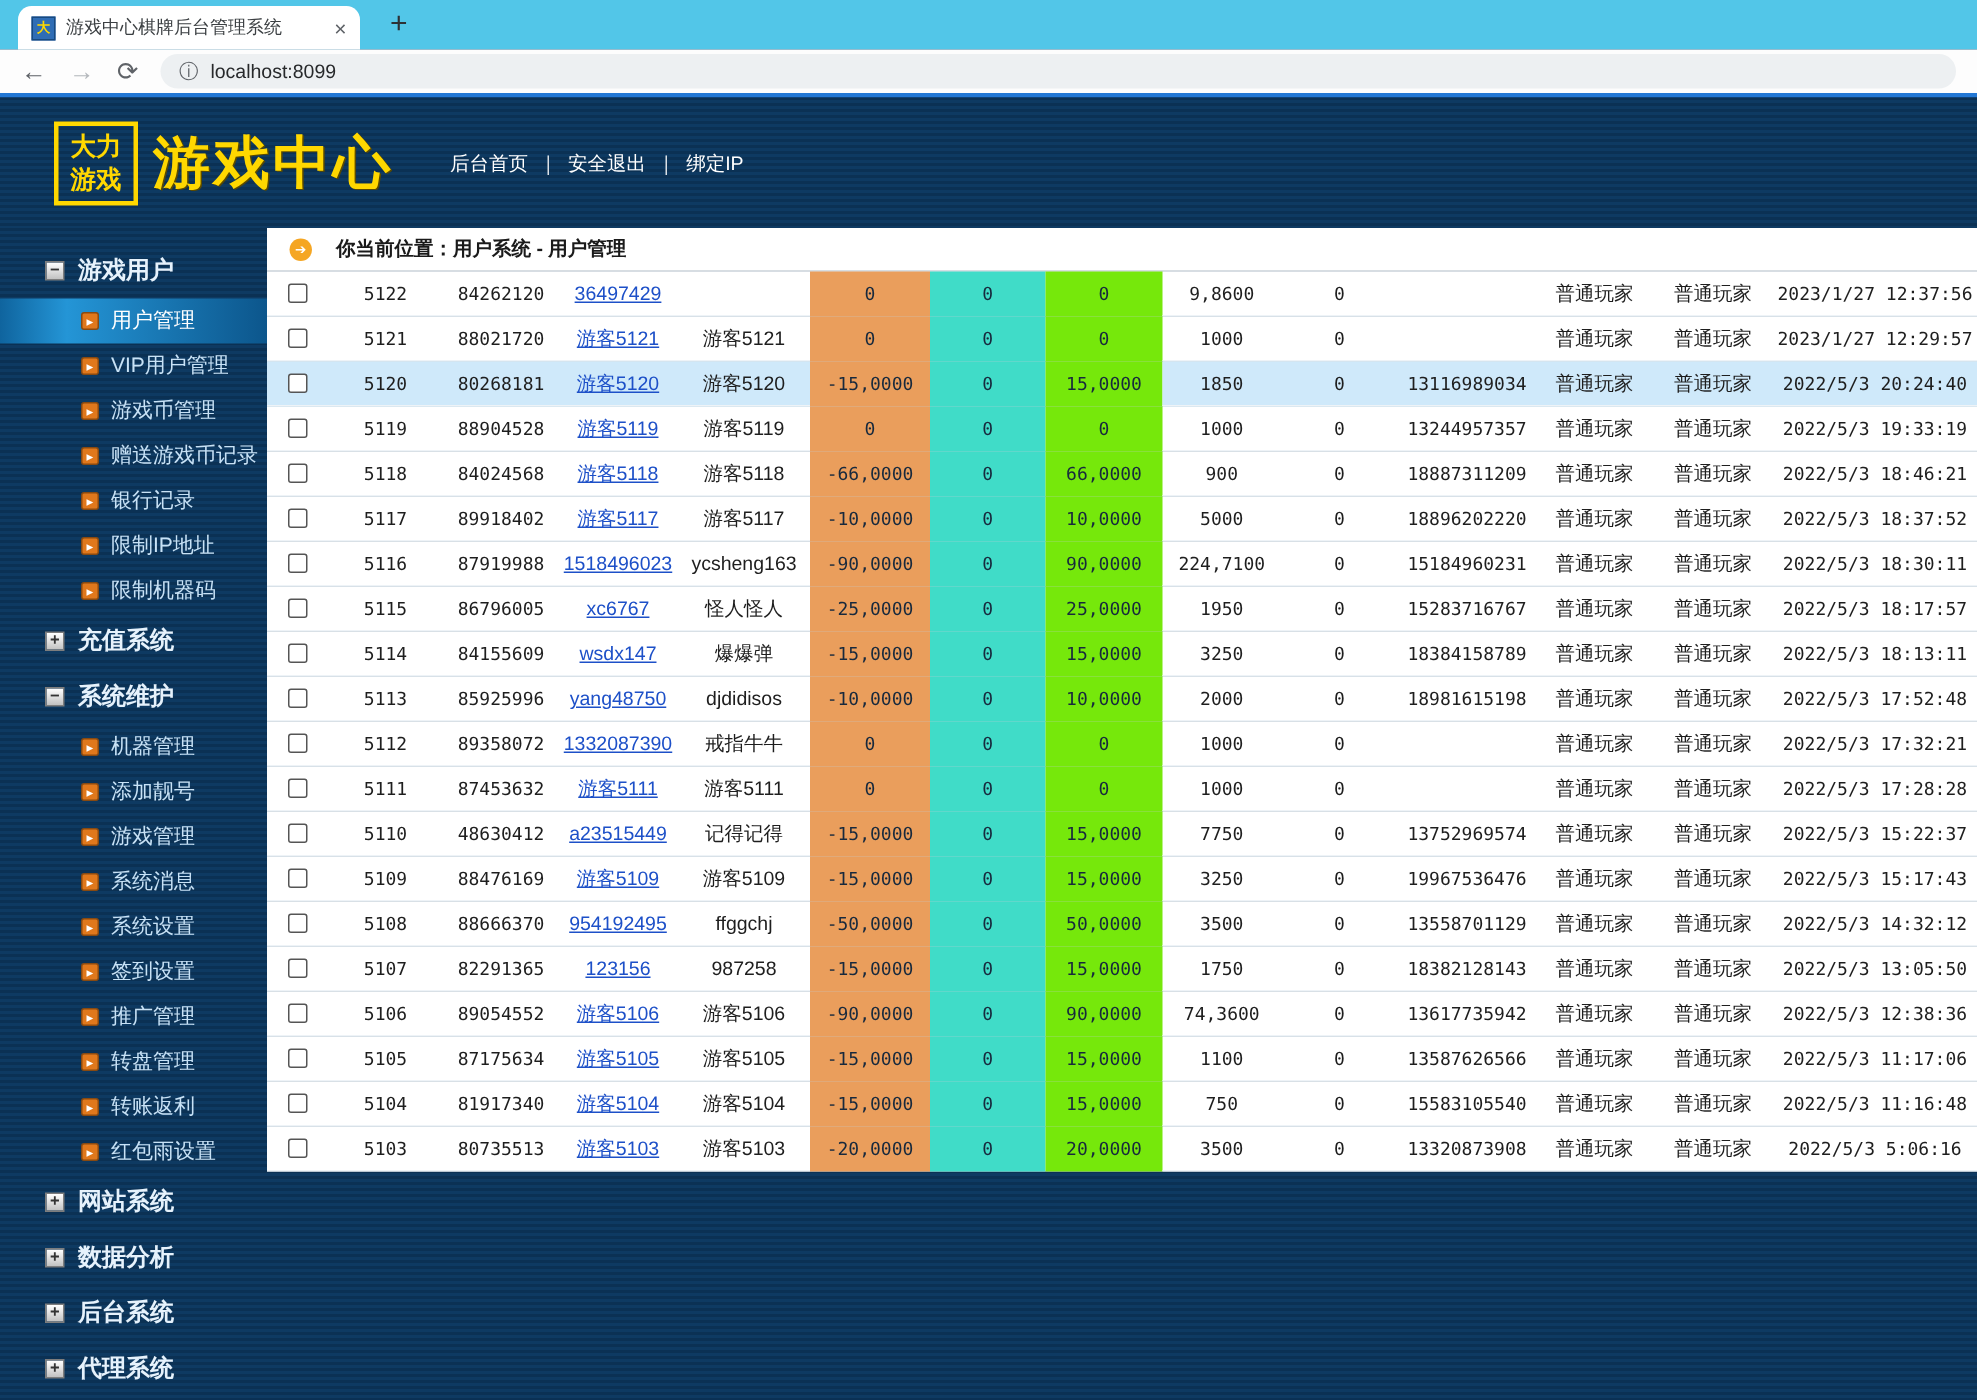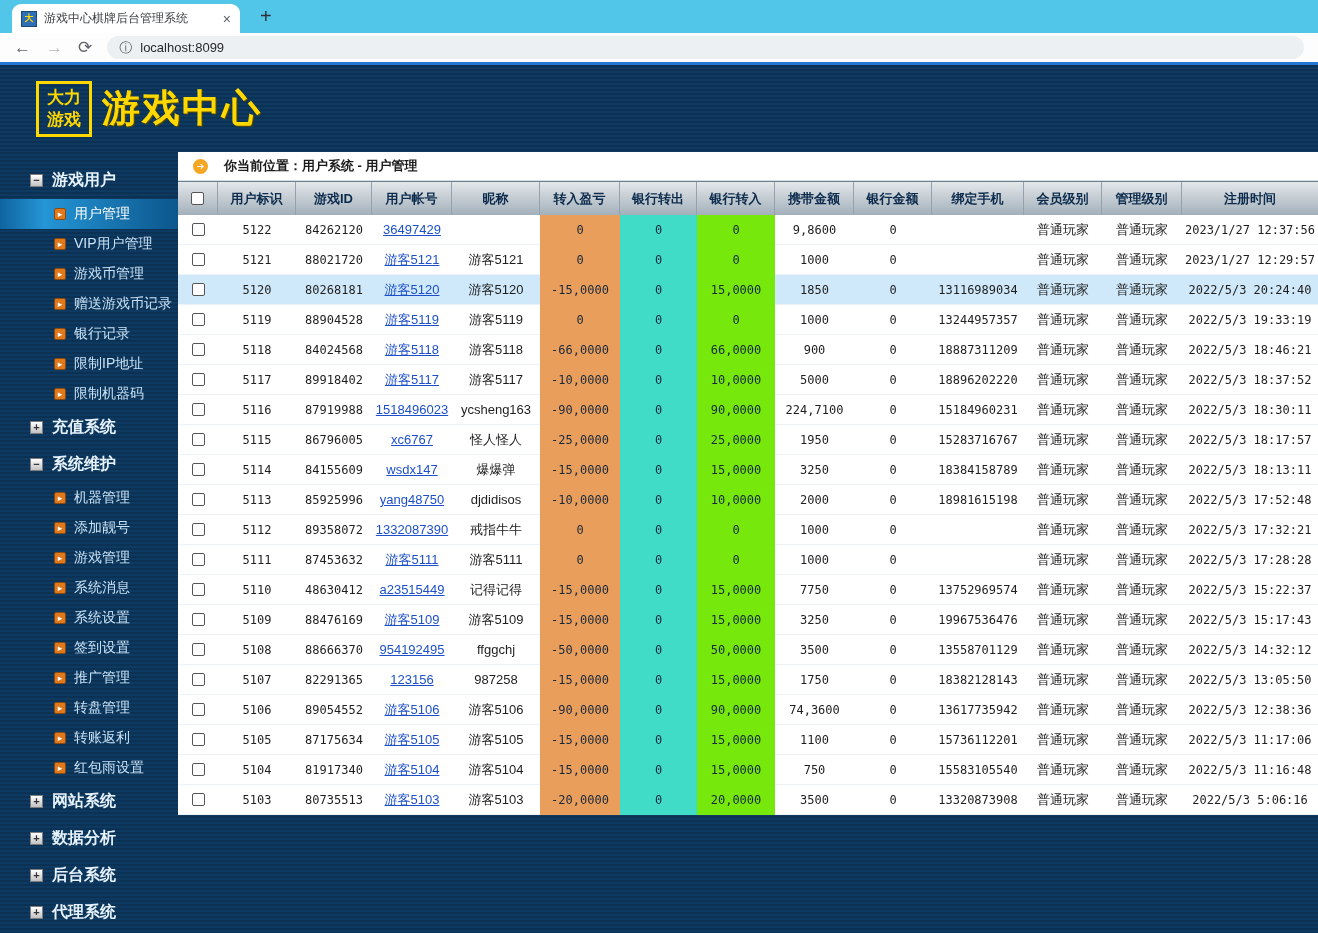--- a/index.html
+++ b/index.html
@@ -104,20 +104,23 @@
 
   <div class="topline"></div>
 
   <div class="site-header striped">
     <div class="logo-box">
       <span>大力</span>
       <span>游戏</span>
     </div>
     <div class="site-title">游戏中心</div>
     <div class="header-info">
+      <div class="header-links">
+        <span class="hlink">后台首页</span><span class="hsep">｜</span><span class="hlink">安全退出</span><span class="hsep">｜</span><span class="hlink">绑定IP</span>
+      </div>
     </div>
   </div>
 
   <div class="main striped">
     <aside class="sidebar">
         <div class="side-section">
           <span class="expand-icon">−</span>
           <span>游戏用户</span>
         </div>
         <div class="side-item active">
@@ -215,38 +218,20 @@
       </aside>
 
     <section class="content">
       <div class="breadcrumb">
         <span class="bc-icon">➔</span>
         <span class="bc-text">你当前位置：用户系统 - 用户管理</span>
       </div>
 
 
 
-      <div class="thead">
-          <div class="th" style="width: 40px;">
-            <div class="checkbox"></div>
-          </div>
-          <div class="th" style="width: 78px;">用户标识</div>
-          <div class="th" style="width: 76px;">游戏ID</div>
-          <div class="th" style="width: 80px;">用户帐号</div>
-          <div class="th" style="width: 88px;">昵称</div>
-          <div class="th" style="width: 80px;">转入盈亏</div>
-          <div class="th" style="width: 77px;">银行转出</div>
-          <div class="th" style="width: 78px;">银行转入</div>
-          <div class="th" style="width: 79px;">携带金额</div>
-          <div class="th" style="width: 78px;">银行金额</div>
-          <div class="th" style="width: 92px;">绑定手机</div>
-          <div class="th" style="width: 78px;">会员级别</div>
-          <div class="th" style="width: 80px;">管理级别</div>
-          <div class="th" style="width: 136px;">注册时间</div>
-        </div>
       <div class="tbody">
           <div class="trow">
             <div class="td" style="width: 40px;">
               <div class="checkbox"></div>
             </div>
             <div class="td num" style="width: 78px;">5122</div>
             <div class="td num" style="width: 76px;">84262120</div>
             <div class="td" style="width: 80px;">
               <a class="cell-link">36497429</a>
             </div>
@@ -589,21 +574,21 @@
             <div class="td num" style="width: 76px;">87175634</div>
             <div class="td" style="width: 80px;">
               <a class="cell-link">游客5105</a>
             </div>
             <div class="td" style="width: 88px;">游客5105</div>
             <div class="td num c-cell c-profit" style="width: 80px;">-15,0000</div>
             <div class="td num c-cell c-out" style="width: 77px;">0</div>
             <div class="td num c-cell c-in" style="width: 78px;">15,0000</div>
             <div class="td num" style="width: 79px;">1100</div>
             <div class="td num" style="width: 78px;">0</div>
-            <div class="td num" style="width: 92px;">15736112201</div>
+            <div class="td num" style="width: 92px;">13587626566</div>
             <div class="td" style="width: 78px;">普通玩家</div>
             <div class="td" style="width: 80px;">普通玩家</div>
             <div class="td num" style="width: 136px;">2022/5/3 11:17:06</div>
           </div>
           <div class="trow">
             <div class="td" style="width: 40px;">
               <div class="checkbox"></div>
             </div>
             <div class="td num" style="width: 78px;">5104</div>
             <div class="td num" style="width: 76px;">81917340</div>

